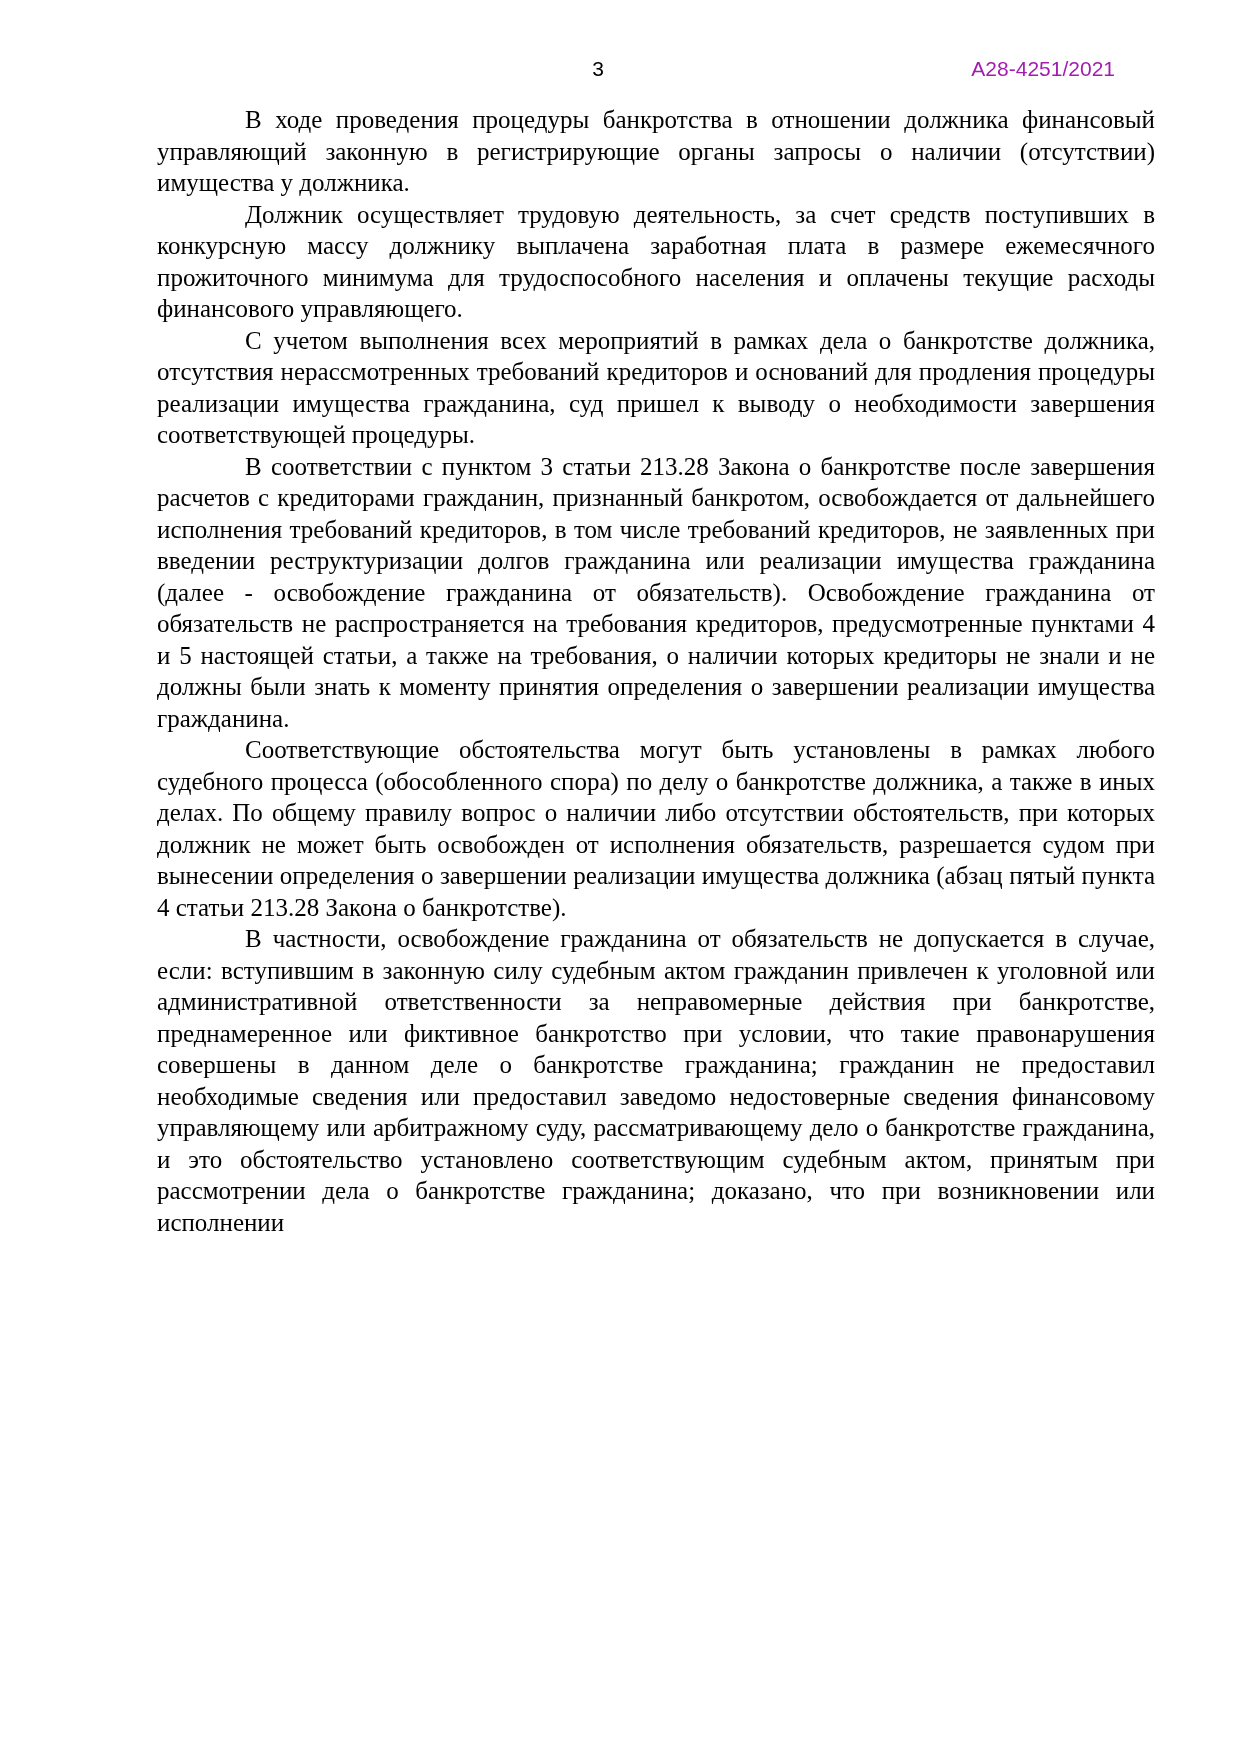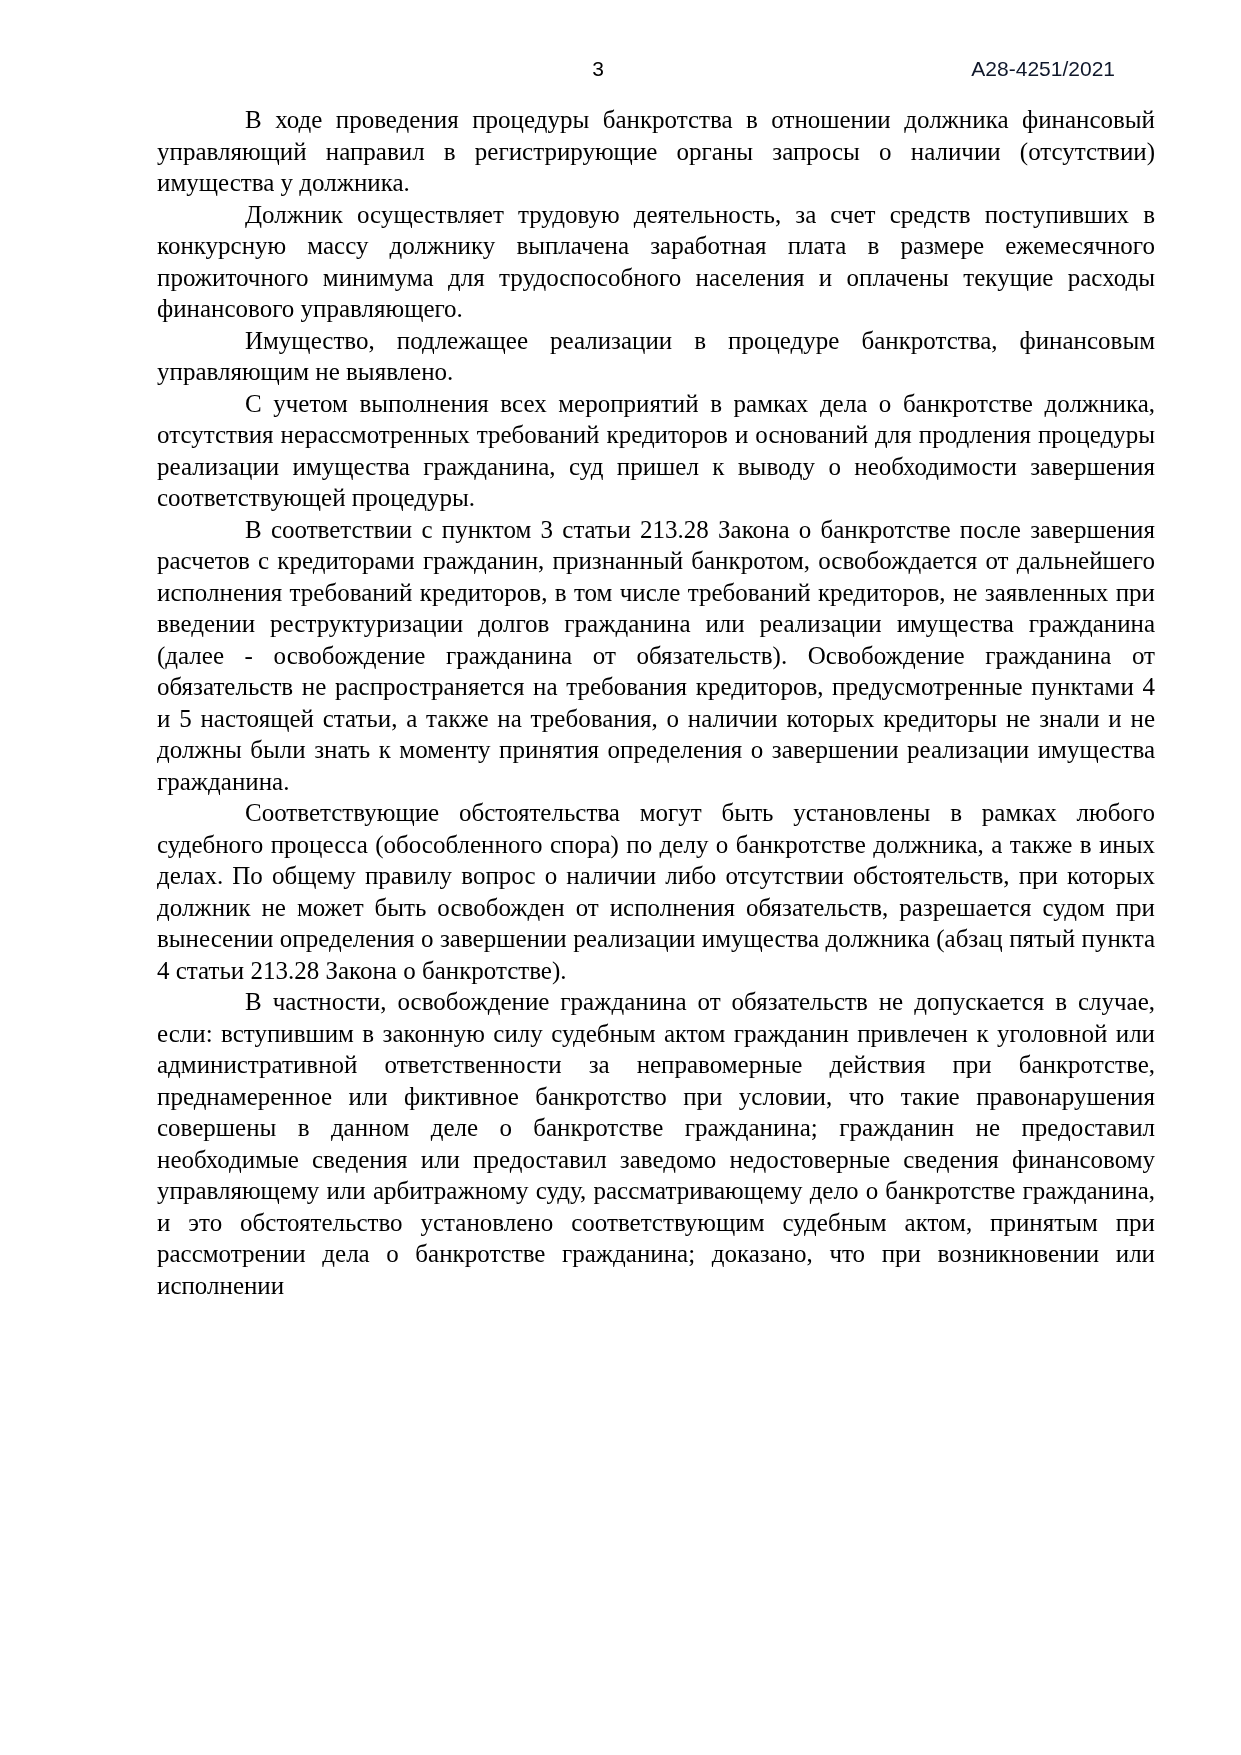--- a/index.html
+++ b/index.html
@@ -19,21 +19,21 @@
     font-family: "Liberation Sans", sans-serif;
     font-size: 21px;
     color: #000000;
   }
   .case-num {
     position: absolute;
     top: 57px;
     right: 126px;
     font-family: "Liberation Sans", sans-serif;
     font-size: 21px;
-    color: #0f172a;
+    color: #a21caf;
   }
   .doc-body {
     position: absolute;
     top: 104px;
     left: 157px;
     width: 998px;
     font-family: "Liberation Serif", serif;
     font-size: 25px;
     line-height: 31.5px;
     text-align: justify;
@@ -48,22 +48,21 @@
 </head>
 <body>
 
 <div class="page">
 
   <span class="page-num">3</span>
 
   <span class="case-num">А28-4251/2021</span>
 
   <div class="doc-body">
-    <p>В ходе проведения процедуры банкротства в отношении должника финансовый управляющий направил в регистрирующие органы запросы о наличии (отсутствии) имущества у должника.</p>
+    <p>В ходе проведения процедуры банкротства в отношении должника финансовый управляющий законную в регистрирующие органы запросы о наличии (отсутствии) имущества у должника.</p>
     <p>Должник осуществляет трудовую деятельность, за счет средств поступивших в конкурсную массу должнику выплачена заработная плата в размере ежемесячного прожиточного минимума для трудоспособного населения и оплачены текущие расходы финансового управляющего.</p>
-    <p>Имущество, подлежащее реализации в процедуре банкротства, финансовым управляющим не выявлено.</p>
     <p>С учетом выполнения всех мероприятий в рамках дела о банкротстве должника, отсутствия нерассмотренных требований кредиторов и оснований для продления процедуры реализации имущества гражданина, суд пришел к выводу о необходимости завершения соответствующей процедуры.</p>
     <p>В соответствии с пунктом 3 статьи 213.28 Закона о банкротстве после завершения расчетов с кредиторами гражданин, признанный банкротом, освобождается от дальнейшего исполнения требований кредиторов, в том числе требований кредиторов, не заявленных при введении реструктуризации долгов гражданина или реализации имущества гражданина (далее - освобождение гражданина от обязательств). Освобождение гражданина от обязательств не распространяется на требования кредиторов, предусмотренные пунктами 4 и 5 настоящей статьи, а также на требования, о наличии которых кредиторы не знали и не должны были знать к моменту принятия определения о завершении реализации имущества гражданина.</p>
     <p>Соответствующие обстоятельства могут быть установлены в рамках любого судебного процесса (обособленного спора) по делу о банкротстве должника, а также в иных делах. По общему правилу вопрос о наличии либо отсутствии обстоятельств, при которых должник не может быть освобожден от исполнения обязательств, разрешается судом при вынесении определения о завершении реализации имущества должника (абзац пятый пункта 4 статьи 213.28 Закона о банкротстве).</p>
     <p>В частности, освобождение гражданина от обязательств не допускается в случае, если: вступившим в законную силу судебным актом гражданин привлечен к уголовной или административной ответственности за неправомерные действия при банкротстве, преднамеренное или фиктивное банкротство при условии, что такие правонарушения совершены в данном деле о банкротстве гражданина; гражданин не предоставил необходимые сведения или предоставил заведомо недостоверные сведения финансовому управляющему или арбитражному суду, рассматривающему дело о банкротстве гражданина, и это обстоятельство установлено соответствующим судебным актом, принятым при рассмотрении дела о банкротстве гражданина; доказано, что при возникновении или исполнении</p>
   </div>
 
 </div>
 
 </body></html>

